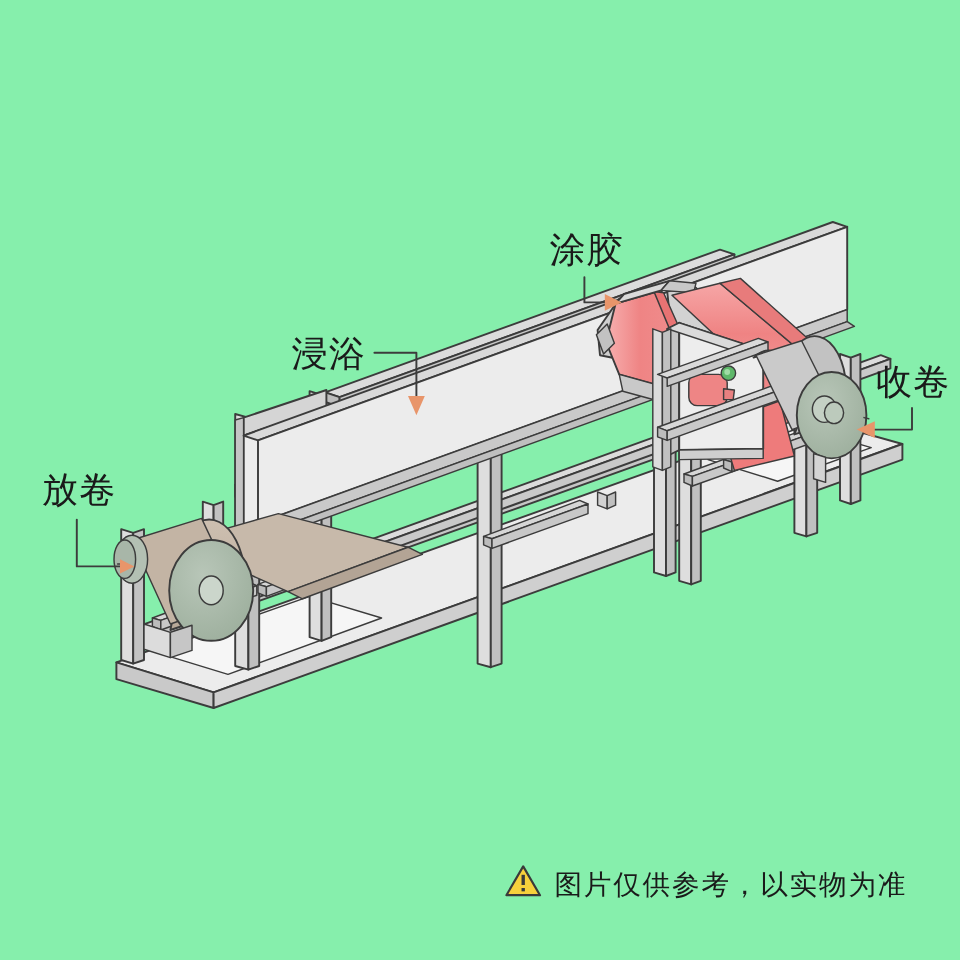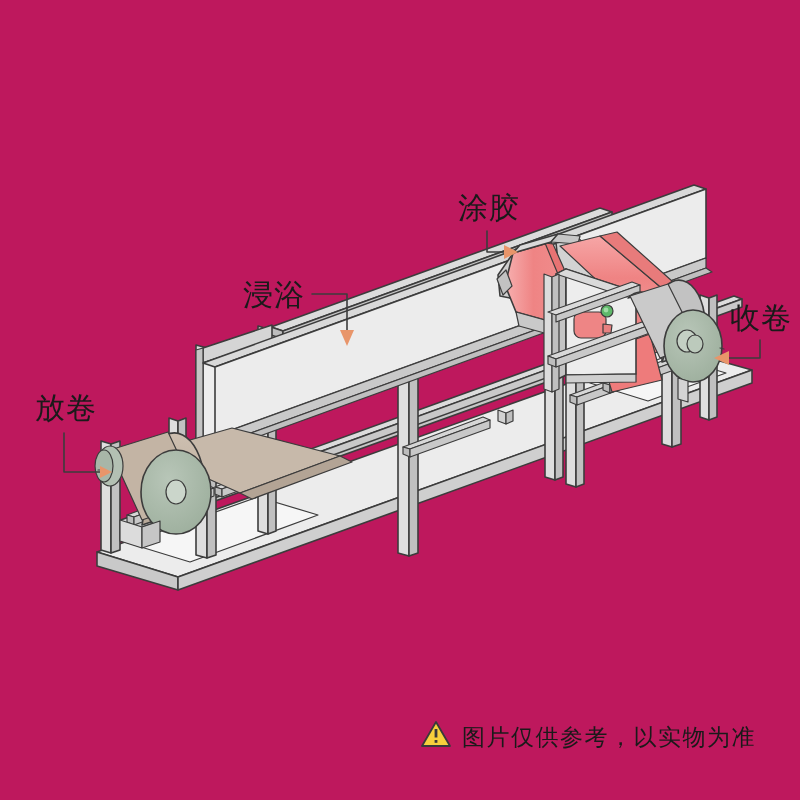--- a/index.html
+++ b/index.html
@@ -12,21 +12,21 @@
     width: 800px;
     height: 800px;
     font-family: "DejaVu Sans", "Liberation Sans", sans-serif;
     overflow: hidden;
     position: relative;
   }
   #stage {
     position: relative;
     width: 800px;
     height: 800px;
-    background: #be185d;
+    background: #86efac;
   }
   svg.figure {
     position: absolute;
     left: 0;
     top: 0;
     width: 800px;
     height: 800px;
     display: block;
   }
   .lbl {

